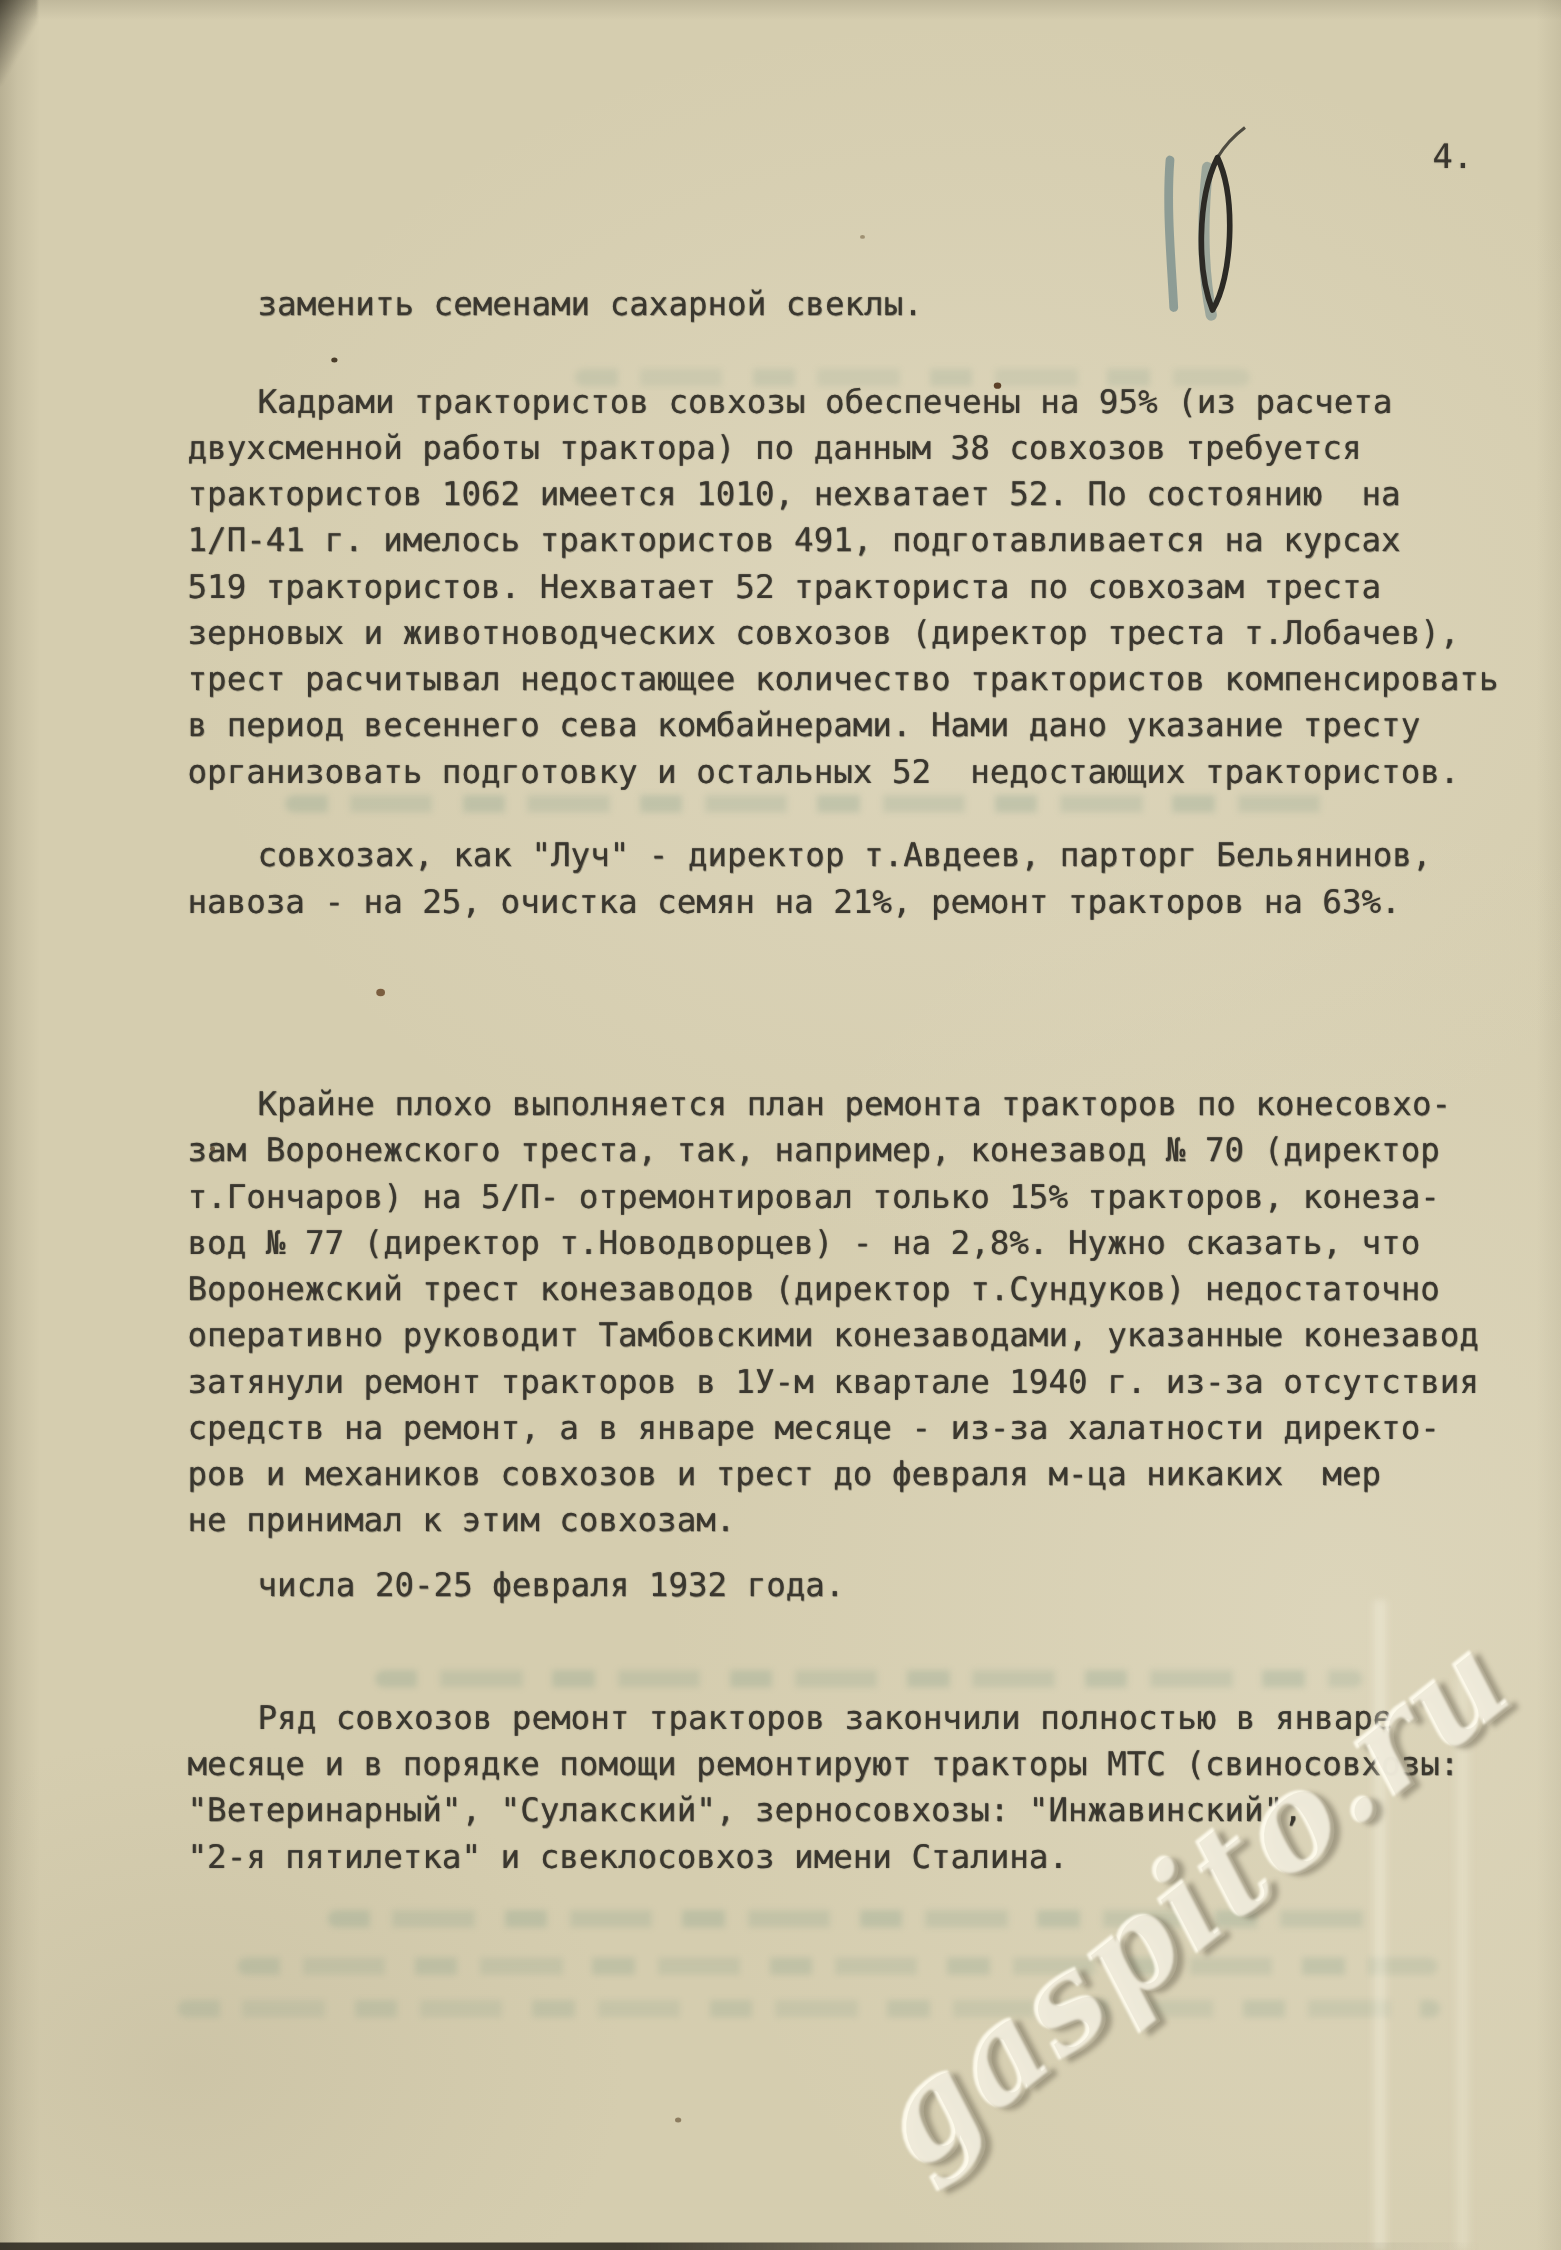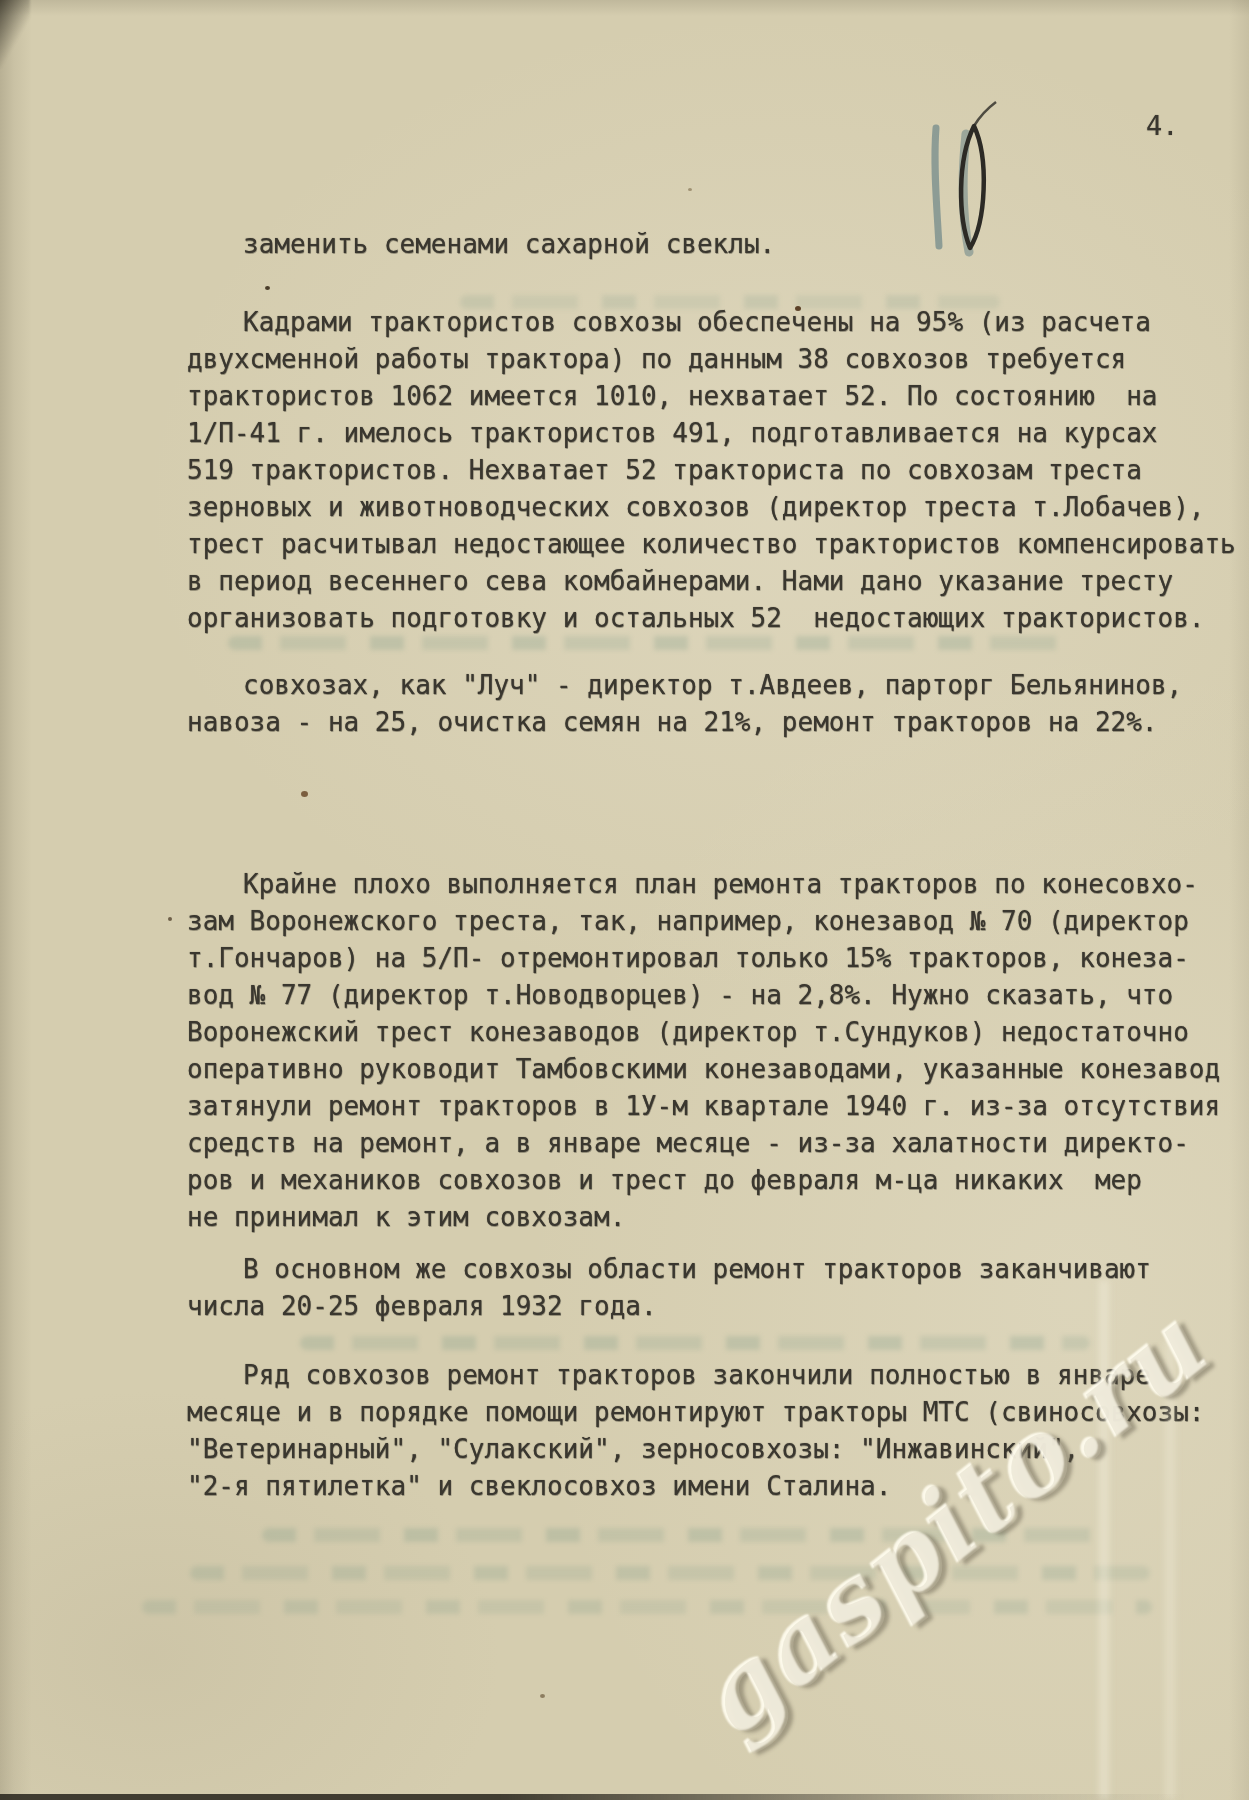--- a/index.html
+++ b/index.html
@@ -12,21 +12,20 @@
       radial-gradient(ellipse 500px 380px at 12% 92%, rgba(190,181,152,.35), transparent 70%),
       linear-gradient(90deg, rgba(118,110,86,.30) 0px, rgba(118,110,86,.12) 14px, rgba(118,110,86,0) 32px),
       linear-gradient(270deg, rgba(118,110,86,.14) 0px, rgba(118,110,86,0) 20px),
       linear-gradient(180deg, rgba(108,102,80,.20) 0px, rgba(108,102,80,0) 16px);
     font-family:"DejaVu Sans Mono","Liberation Mono",monospace;
     color:#3a372f;
   }
   .para{
     position:absolute;left:150px;font-size:26px;line-height:37px;white-space:pre;
     text-shadow:0 0 1px rgba(55,52,44,.65), .5px .5px 0 rgba(55,52,44,.35);
-    margin-left:37px;
   }
   .para .line{height:37px;}
   .para .line:first-child{text-indent:56px;}
   .p0{top:226px}.p1{top:304px}.p2{top:667px}.p3{top:866px}.p4{top:1251px}.p5{top:1357px}
   .page-number{
     position:absolute;left:1146px;top:110px;font-size:27px;
     text-shadow:0 0 1px rgba(45,42,36,.7);
   }
   .handwritten{position:absolute;left:912px;top:96px;}
   .bleed{
@@ -81,23 +80,23 @@
   <svg class="handwritten" width="92" height="168" viewBox="0 0 92 168" aria-hidden="true">
     <path d="M 24 32 C 21 70, 25 112, 27 150" stroke="#5f7d83" stroke-width="7" fill="none" opacity="0.62" stroke-linecap="round"></path>
     <path d="M 54 38 C 49 85, 51 125, 57 156" stroke="#5f7d83" stroke-width="9" fill="none" opacity="0.5" stroke-linecap="round"></path>
     <path d="M 62 30 C 45 64, 46 122, 58 152 C 74 126, 77 62, 62 30 Z" stroke="#2c2a25" stroke-width="4.5" fill="none" stroke-linejoin="round"></path>
     <path d="M 62 30 C 68 20, 76 12, 84 6" stroke="#2c2a25" stroke-width="2.5" fill="none" opacity="0.8"></path>
   </svg>
 
   <div id="text-host">
       <div class="para p0"><div class="line">заменить семенами сахарной свеклы.</div></div>
       <div class="para p1"><div class="line">Кадрами трактористов совхозы обеспечены на 95% (из расчета</div><div class="line">двухсменной работы трактора) по данным 38 совхозов требуется</div><div class="line">трактористов 1062 имеется 1010, нехватает 52. По состоянию  на</div><div class="line">1/П-41 г. имелось трактористов 491, подготавливается на курсах</div><div class="line">519 трактористов. Нехватает 52 тракториста по совхозам треста</div><div class="line">зерновых и животноводческих совхозов (директор треста т.Лобачев),</div><div class="line">трест расчитывал недостающее количество трактористов компенсировать</div><div class="line">в период весеннего сева комбайнерами. Нами дано указание тресту</div><div class="line">организовать подготовку и остальных 52  недостающих трактористов.</div></div>
-      <div class="para p2"><div class="line">совхозах, как "Луч" - директор т.Авдеев, парторг Бельянинов,</div><div class="line">навоза - на 25, очистка семян на 21%, ремонт тракторов на 22%.</div></div>
+      <div class="para p2"><div class="line">совхозах, как "Луч" - директор т.Авдеев, парторг Бельянинов,</div><div class="line">навоза - на 25, очистка семян на 21%, ремонт тракторов на 63%.</div></div>
       <div class="para p3"><div class="line">Крайне плохо выполняется план ремонта тракторов по конесовхо-</div><div class="line">зам Воронежского треста, так, например, конезавод № 70 (директор</div><div class="line">т.Гончаров) на 5/П- отремонтировал только 15% тракторов, конеза-</div><div class="line">вод № 77 (директор т.Новодворцев) - на 2,8%. Нужно сказать, что</div><div class="line">Воронежский трест конезаводов (директор т.Сундуков) недостаточно</div><div class="line">оперативно руководит Тамбовскими конезаводами, указанные конезавод</div><div class="line">затянули ремонт тракторов в 1У-м квартале 1940 г. из-за отсутствия</div><div class="line">средств на ремонт, а в январе месяце - из-за халатности директо-</div><div class="line">ров и механиков совхозов и трест до февраля м-ца никаких  мер</div><div class="line">не принимал к этим совхозам.</div></div>
-      <div class="para p4"><div class="line">В основном же совхозы области ремонт тракторов заканчивают</div><div class="line">числа 20-25 февраля 1932 года.</div></div>
+      <div class="para p4"><div class="line">числа 20-25 февраля 1932 года.</div></div>
       <div class="para p5"><div class="line">Ряд совхозов ремонт тракторов закончили полностью в январе</div><div class="line">месяце и в порядке помощи ремонтируют тракторы МТС (свиносовхозы:</div><div class="line">"Ветеринарный", "Сулакский", зерносовхозы: "Инжавинский",</div><div class="line">"2-я пятилетка" и свеклосовхоз имени Сталина.</div></div>
     </div>
 
   <div class="bleed b1"></div>
   <div class="bleed b2"></div>
   <div class="bleed b3"></div>
   <div class="bleed b4"></div>
   <div class="bleed b5"></div>
   <div class="bleed b6"></div>
 

